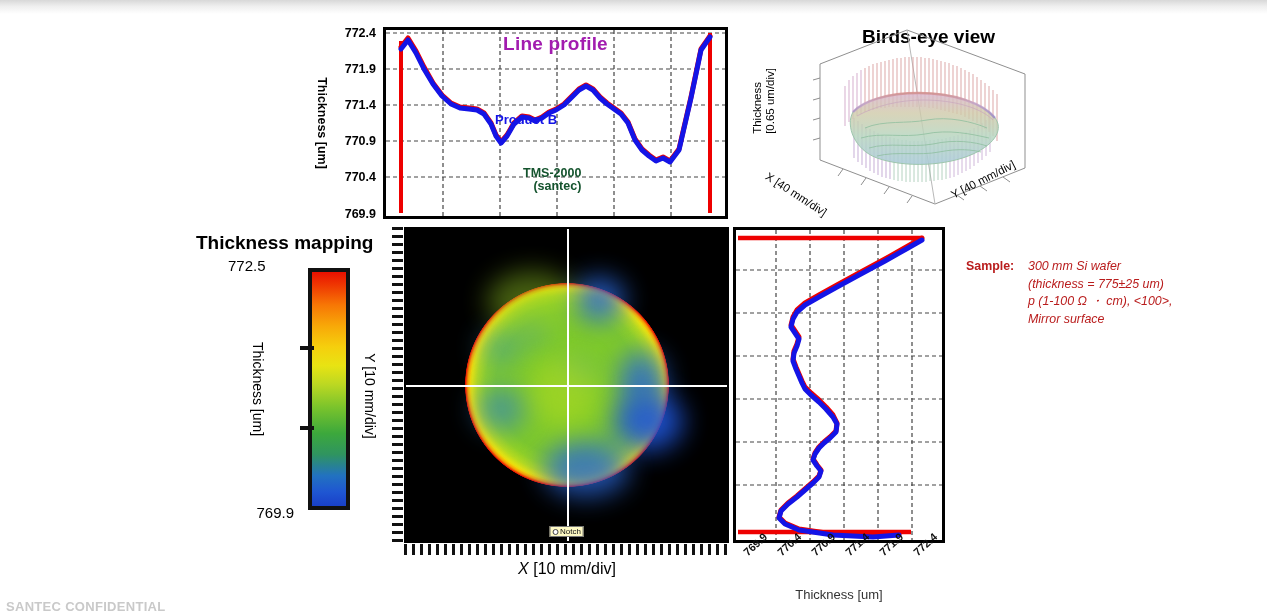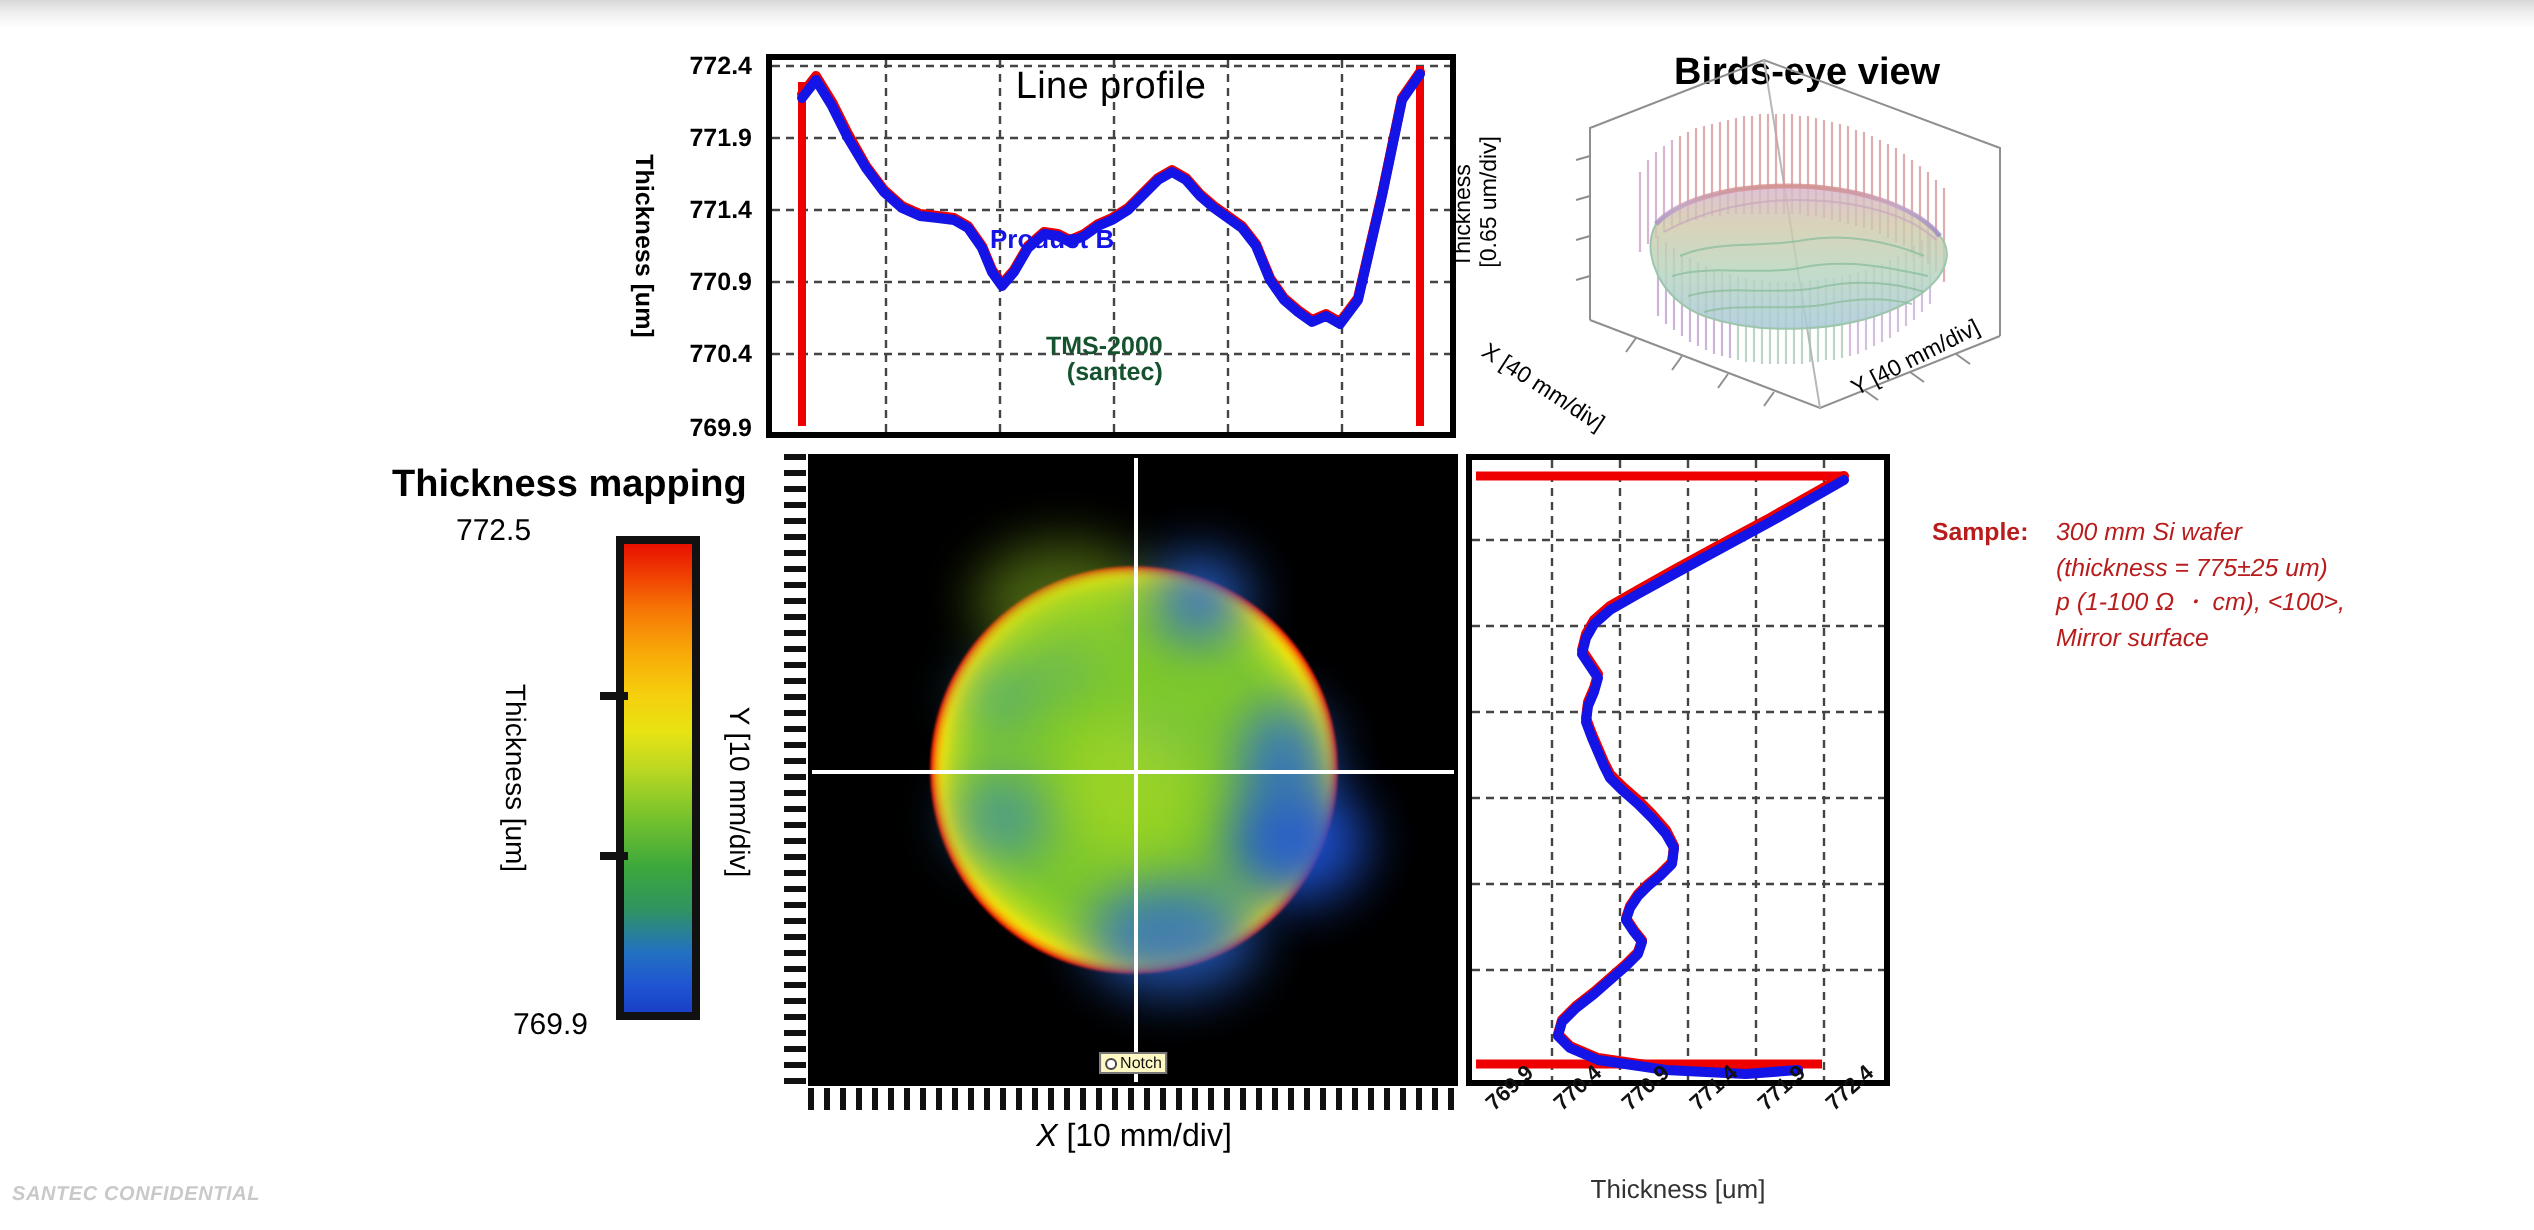--- a/index.html
+++ b/index.html
@@ -15,31 +15,31 @@
     background:linear-gradient(to bottom,#d8d8d8 0%,#efefef 45%,#ffffff 100%);}
 
   
   .abs{position:absolute;}
   .vert{writing-mode:vertical-rl;transform:rotate(180deg);}
 
   
   #line-profile{left:383px;top:27px;width:345px;height:192px;}
   #lp-frame{position:absolute;inset:0;border:3px solid #000;background:#fff;box-sizing:border-box;}
   #lp-title{position:absolute;left:0;top:6px;width:100%;text-align:center;
-    font-size:19px;font-weight:normal;color:#000000;letter-spacing:.2px;z-index:6;}
+    font-size:19px;font-weight:bold;color:#a21caf;letter-spacing:.2px;z-index:6;}
   .lp-ylab{position:absolute;right:352px;font-size:12.5px;font-weight:bold;color:#000;
     text-align:right;white-space:nowrap;transform:translateY(-50%);}
   #lp-axis-title{position:absolute;left:-68px;top:50%;transform:translateY(-50%);
     font-size:12.5px;font-weight:bold;}
   #lp-legend-b{position:absolute;left:112px;top:85px;color:#1414e6;font-weight:bold;font-size:13px;z-index:7;}
   #lp-legend-t{position:absolute;left:140px;top:140px;color:#14532d;font-weight:bold;font-size:12.5px;
     z-index:7;line-height:1.05;text-align:right;}
 
   
-  #birds{left:732px;top:8px;width:300px;height:215px;text-decoration:underline;}
+  #birds{left:757px;top:8px;width:300px;height:215px;text-decoration:underline;}
   #be-title{position:absolute;left:105px;top:18px;font-size:19px;font-weight:bold;}
   #be-zlab{position:absolute;left:-6px;top:60px;font-size:11.5px;line-height:1.12;}
   #be-xlab{position:absolute;left:13px;top:162px;font-size:11.5px;
     transform:rotate(33deg);transform-origin:left top;white-space:nowrap;}
   #be-ylab{position:absolute;left:192px;top:182px;font-size:11.5px;
     transform:rotate(-27deg);transform-origin:left top;white-space:nowrap;}
 
   
   #tm-title{left:196px;top:232px;font-size:19px;font-weight:bold;}
   #colorbar-group{left:228px;top:268px;width:130px;height:242px;}
@@ -88,21 +88,21 @@
   #rp-xtitle{position:absolute;left:50%;top:360px;transform:translateX(-50%);
     font-size:13px;color:#333;white-space:nowrap;}
   .rp-xtick{position:absolute;top:322px;font-size:11px;font-weight:bold;color:#111;
     transform:rotate(-42deg);transform-origin:left top;white-space:nowrap;}
 
   
   #sample{left:966px;top:258px;width:280px;font-size:12.4px;color:#b91c1c;line-height:1.42;}
   #sample .lbl{font-weight:bold;position:absolute;left:0;top:0;}
   #sample .body{margin-left:62px;font-style:italic;}
 
-  #footer{left:6px;bottom:12px;font-size:10px;color:#c9c9c9;font-weight:bold;letter-spacing:.3px;font-style:italic;}
+  #footer{left:6px;bottom:1px;font-size:13px;color:#c9c9c9;font-weight:bold;letter-spacing:.3px;}
 </style>
 </head>
 <body>
 
 <div class="slide">
   <div class="topband"></div>
 
   <div class="abs" id="line-profile">
     <div id="lp-frame"></div>
 

